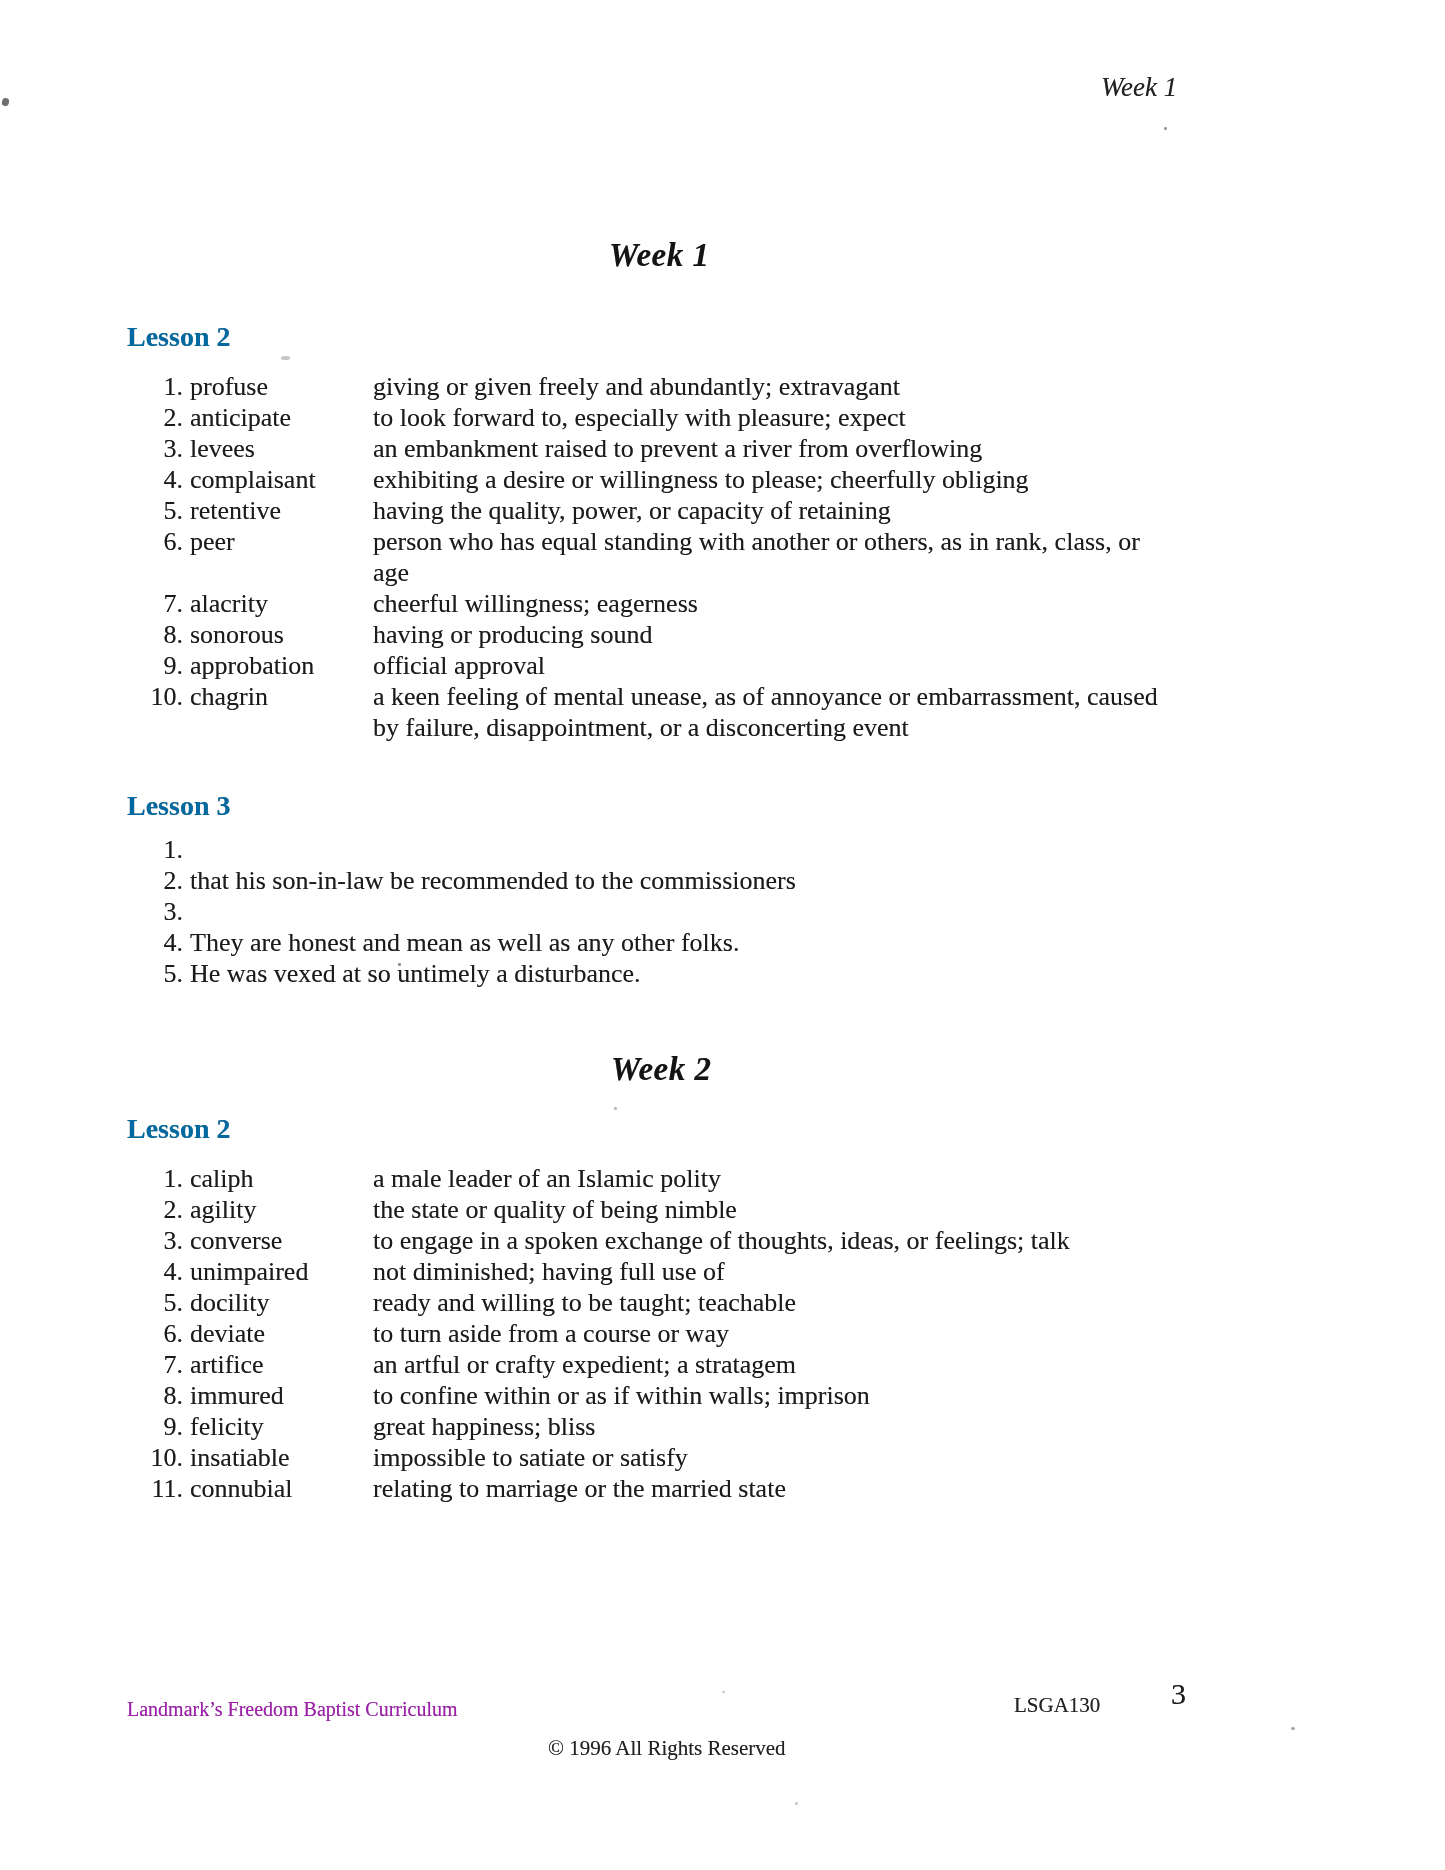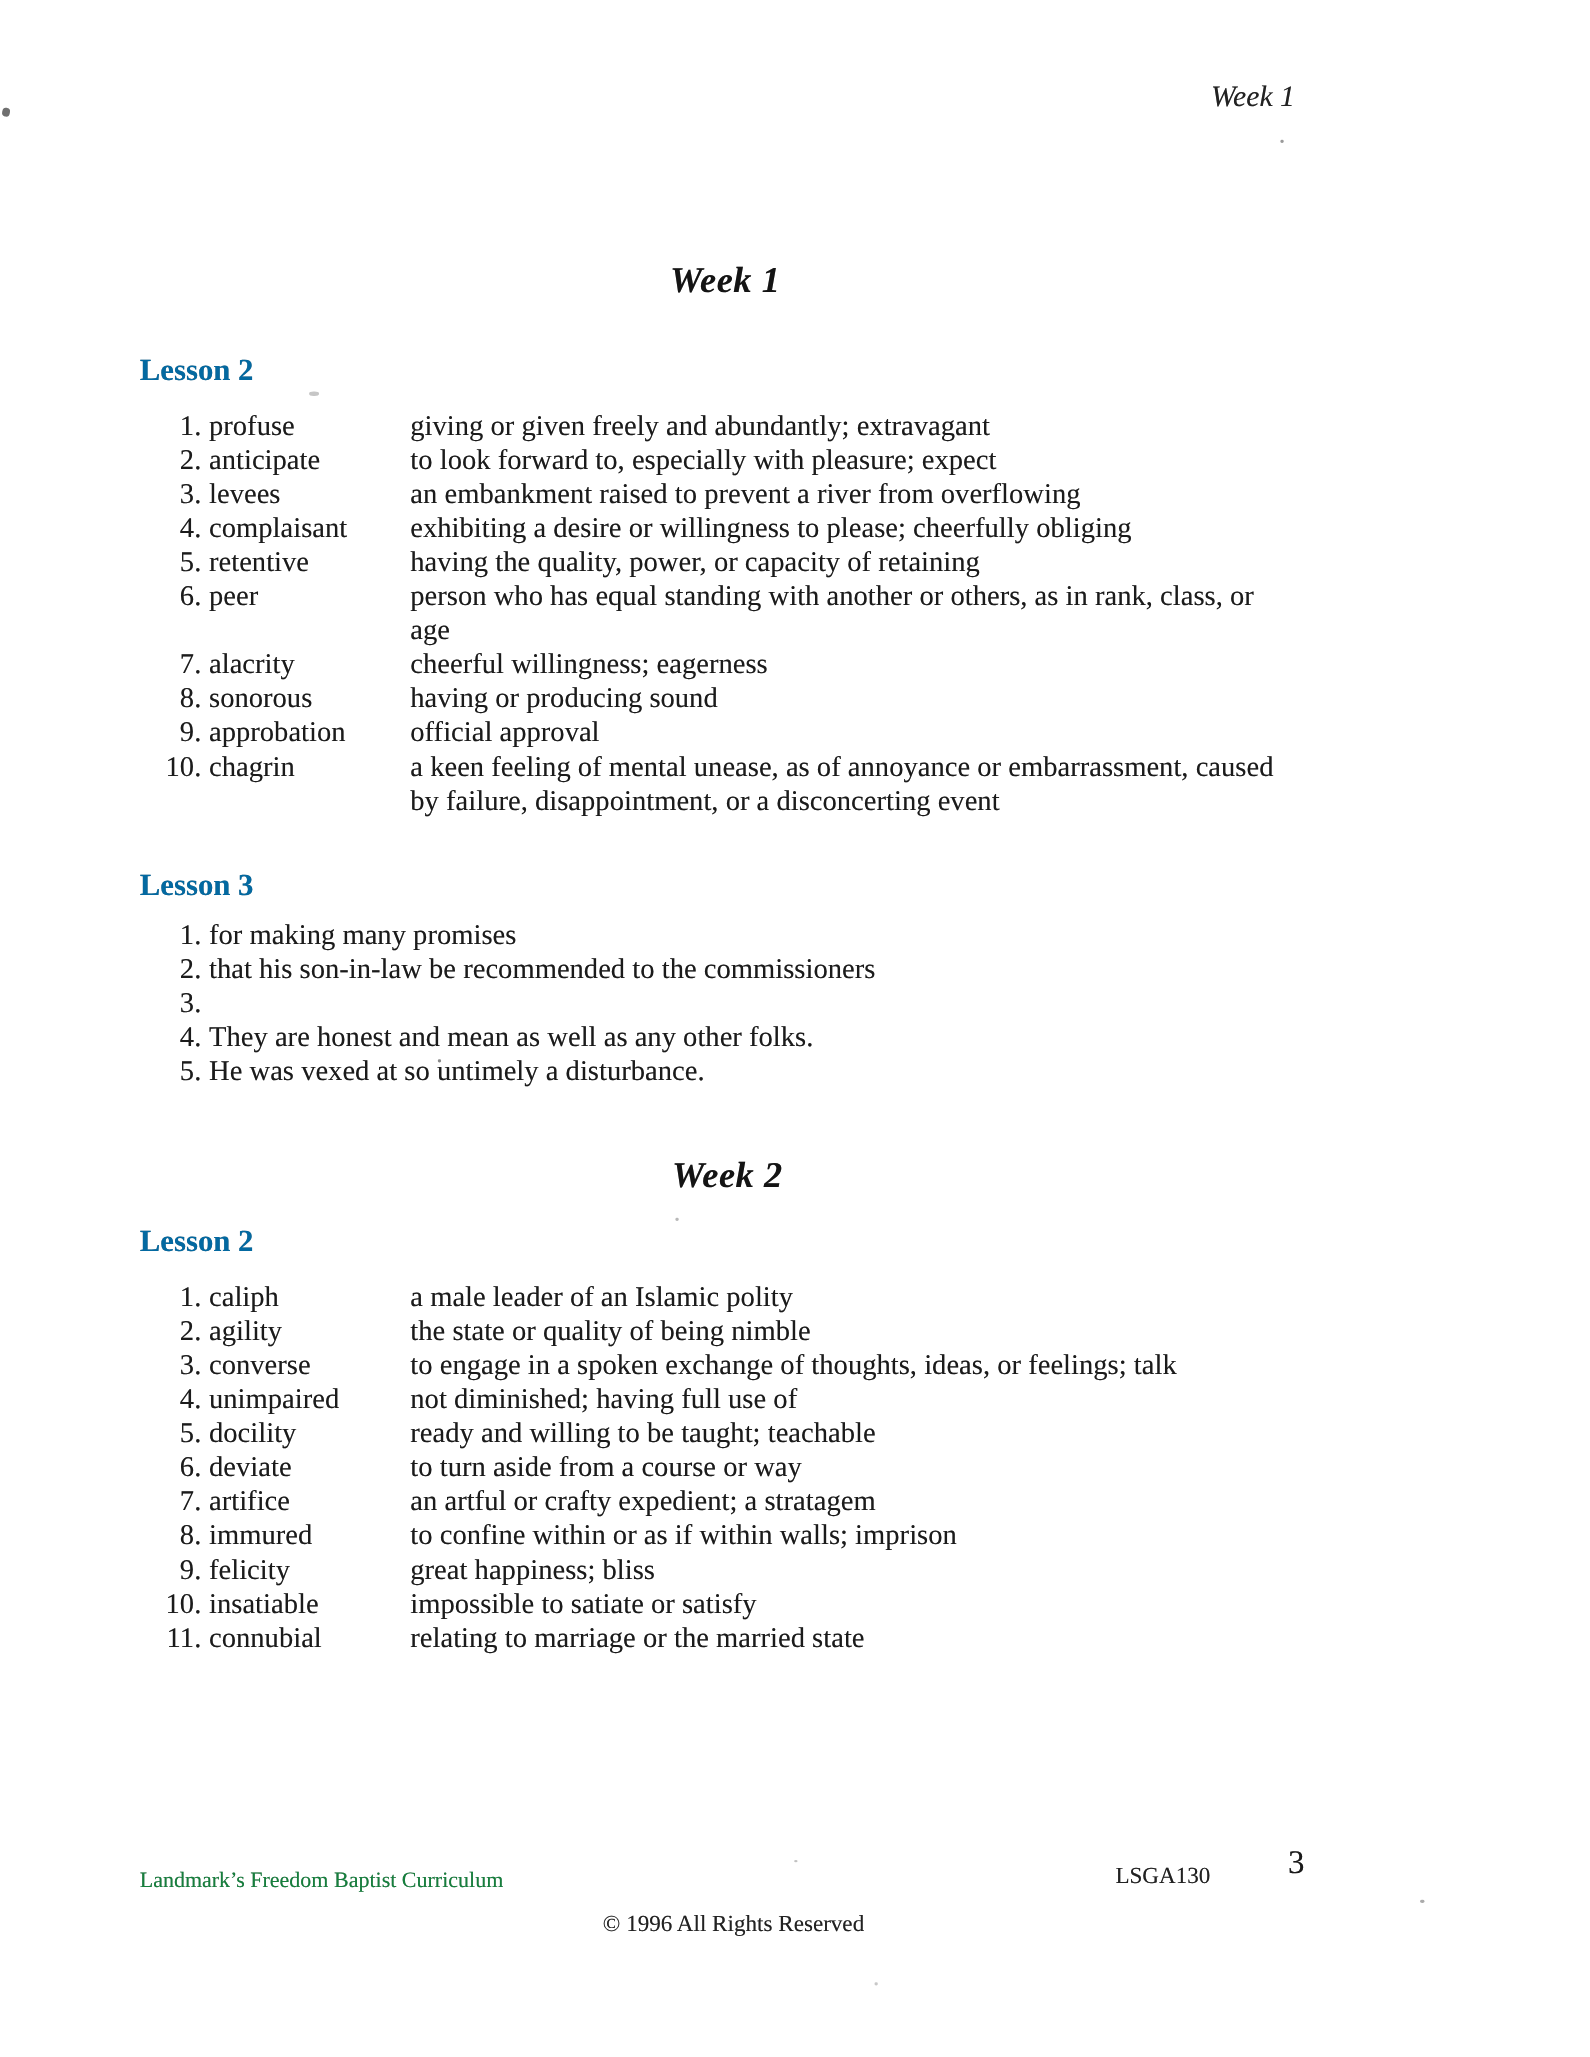--- a/index.html
+++ b/index.html
@@ -63,21 +63,21 @@
     line-height: 31px;
   }
   .answer-row {
     display: grid;
     grid-template-columns: 183px 1100px;
   }
   .answer-text { padding-left: 7px; }
   .footer-publisher {
     position: absolute;
     left: 127px; top: 1698px;
-    font-size: 20px; color: #15803d;
+    font-size: 20px; color: #a21caf;
   }
   .footer-copyright {
     position: absolute;
     left: 548px; top: 1696px;
     font-size: 21px; color: #222; margin-top: 40px;
   }
   .footer-code {
     position: absolute;
     left: 1014px; top: 1693px;
     font-size: 21px; color: #222;
@@ -174,21 +174,20 @@
 by failure, disappointment, or a disconcerting event</span>
       </div>
     </div>
 
   <div class="lesson-heading lh2">Lesson 3</div>
 
   <div class="answer-list">
 
       <div class="answer-row">
         <span class="num-cell">1.</span>
-        <span class="answer-text">for making many promises</span>
       </div>
 
       <div class="answer-row">
         <span class="num-cell">2.</span>
         <span class="answer-text">that his son-in-law be recommended to the commissioners</span>
       </div>
 
       <div class="answer-row">
         <span class="num-cell">3.</span>
       </div>

